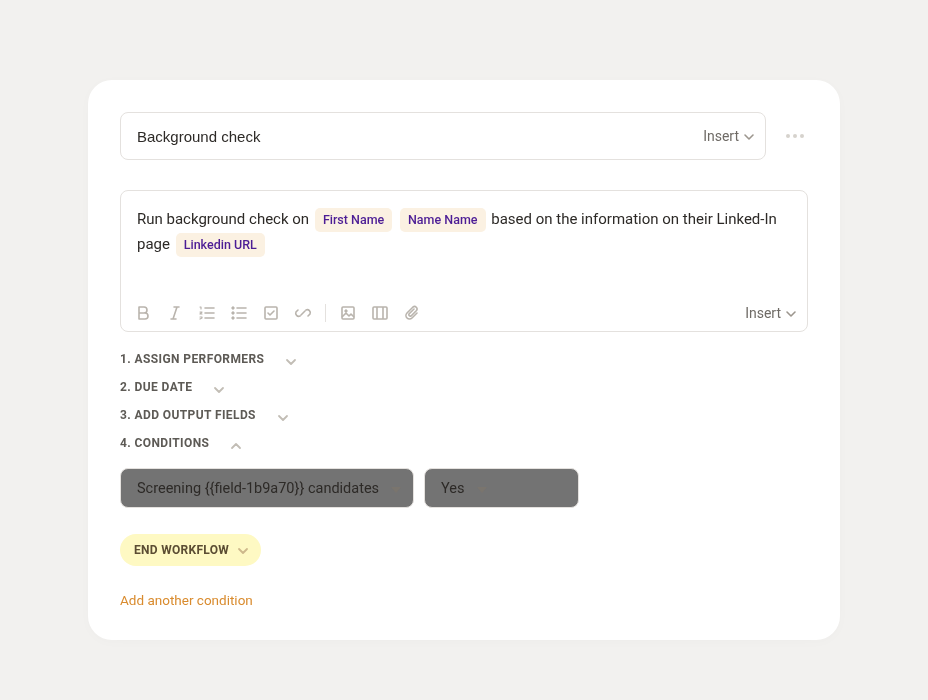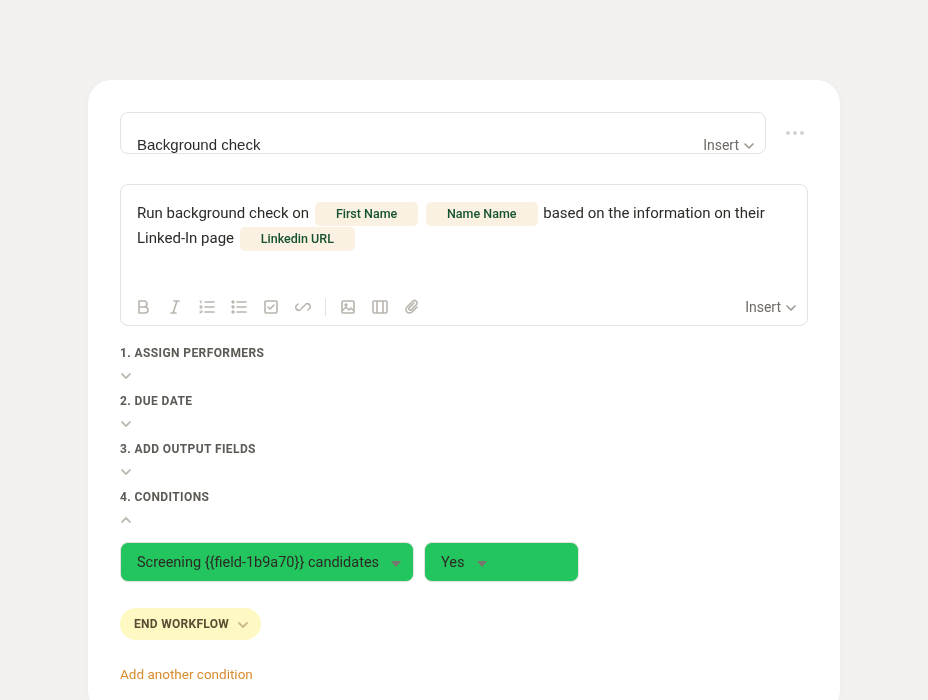--- a/index.html
+++ b/index.html
@@ -21,23 +21,23 @@
     display: flex;
     align-items: center;
     gap: 16px;
     margin-bottom: 30px;
   }
   .title-input-wrap {
     flex: 1;
     border: 1px solid #e4e1de;
     border-radius: 8px;
     display: flex;
-    align-items: flex-end;
+    align-items: center;
     padding: 0 12px 0 16px;
-    height: 42px;
+    height: 48px;
   }
   .title-text {
     flex: 1;
     font-size: 15px;
     color: #2d2a27;
     border: none;
     outline: none;
     background: transparent;
   }
   .insert-btn {
@@ -71,23 +71,23 @@
   .editor-content {
     padding: 16px;
     font-size: 15px;
     line-height: 1.6;
     color: #2d2a27;
     min-height: 104px;
   }
   .token {
     display: inline-block;
     background: #fbf1e2;
-    color: #14532d;
+    color: #4c1d95;
     font-size: 12.5px;
-    padding: 2px 21px;
+    padding: 2px 8px;
     border-radius: 5px;
     vertical-align: baseline;
     margin: 0 2px;
     font-weight: 500;
   }
   .toolbar {
     display: flex;
     align-items: center;
     padding: 8px 12px;
     gap: 12px;
@@ -111,47 +111,46 @@
   }
   .toolbar-spacer { flex: 1; }
   .sections {
     margin-top: 20px;
     display: flex;
     flex-direction: column;
     gap: 14px;
   }
   .section-header {
     display: flex;
-    align-items: flex-start;
-    gap: 10px;
+    align-items: flex-end;
+    gap: 21px;
     font-size: 12px;
     letter-spacing: 0.4px;
     color: #5d5a55;
     font-weight: 700;
     cursor: pointer;
-    flex-direction: column;
   }
   .section-header .chev { color: #b9b4ad; }
   .cond-row {
     display: flex;
     gap: 10px;
     margin-top: 4px;
   }
   .select {
     border: 1px solid #e4e1de;
     border-radius: 8px;
     height: 40px;
     display: flex;
     align-items: center;
     padding: 0 12px 0 16px;
     font-size: 14.5px;
     color: #2d2a27;
     gap: 12px;
     cursor: pointer;
-    background: #22c55e;
+    background: #737373;
   }
   .select .caret { color: #7a756e; }
   .end-wf {
     display: inline-flex;
     align-items: center;
     gap: 8px;
     background: #fef9c3;
     color: #5b4d33;
     font-size: 12px;
     font-weight: 700;

